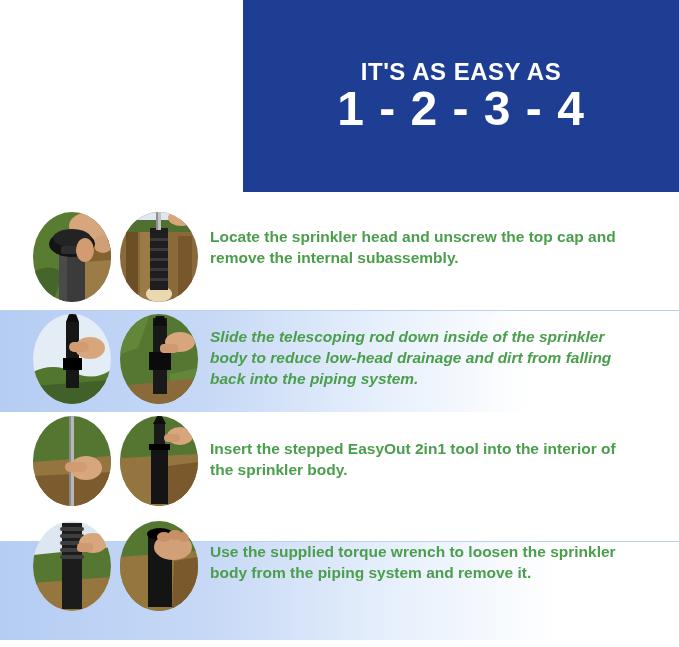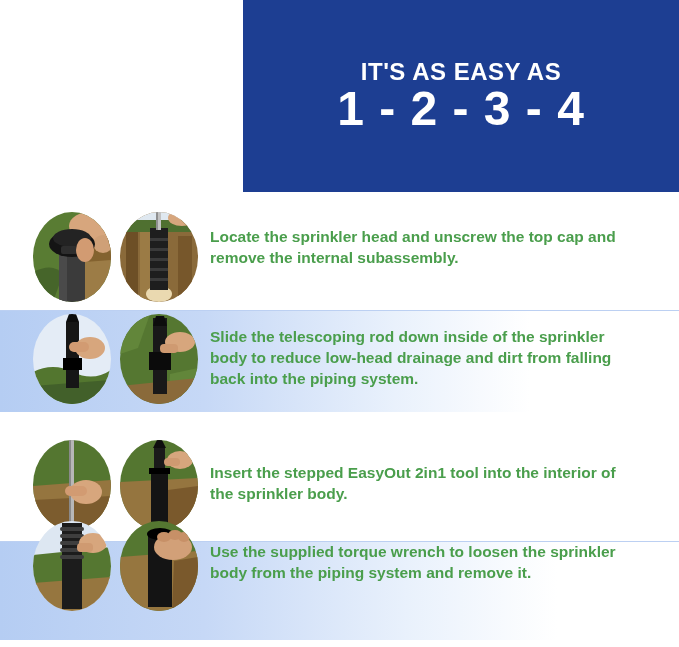--- a/index.html
+++ b/index.html
@@ -19,22 +19,22 @@
   .banner-line2{font-size:48px;font-weight:bold;letter-spacing:1px;line-height:1.0;}
   
   .band{position:absolute;left:0;width:679px;border-top:1px solid #bcd0f2;}
   .band-2{top:310px;height:101px;
     background:linear-gradient(90deg,#b5cdf3 0%,#c6d8f6 30%,#e9f1fc 58%,#ffffff 78%);}
   .band-4{top:541px;height:98px;
     background:linear-gradient(90deg,#b5cdf3 0%,#c6d8f6 30%,#e9f1fc 60%,#ffffff 82%);}
   
   .step{position:absolute;left:0;width:555px;height:92px;}
   .step-1{top:212px;}
-  .step-2{top:314px;}
-  .step-3{top:440px;}
+  .step-2{top:314px;font-style:italic;}
+  .step-3{top:416px;}
   .step-4{top:521px;}
   .photo{
     position:absolute;top:0;width:78px;height:90px;border-radius:50%;
     overflow:hidden;
   }
   .photo svg{display:block;width:100%;height:100%;}
   .photo.p1{left:33px;}
   .photo.p2{left:120px;}
   .step-text{
     position:absolute;left:210px;width:475px;margin:0;

